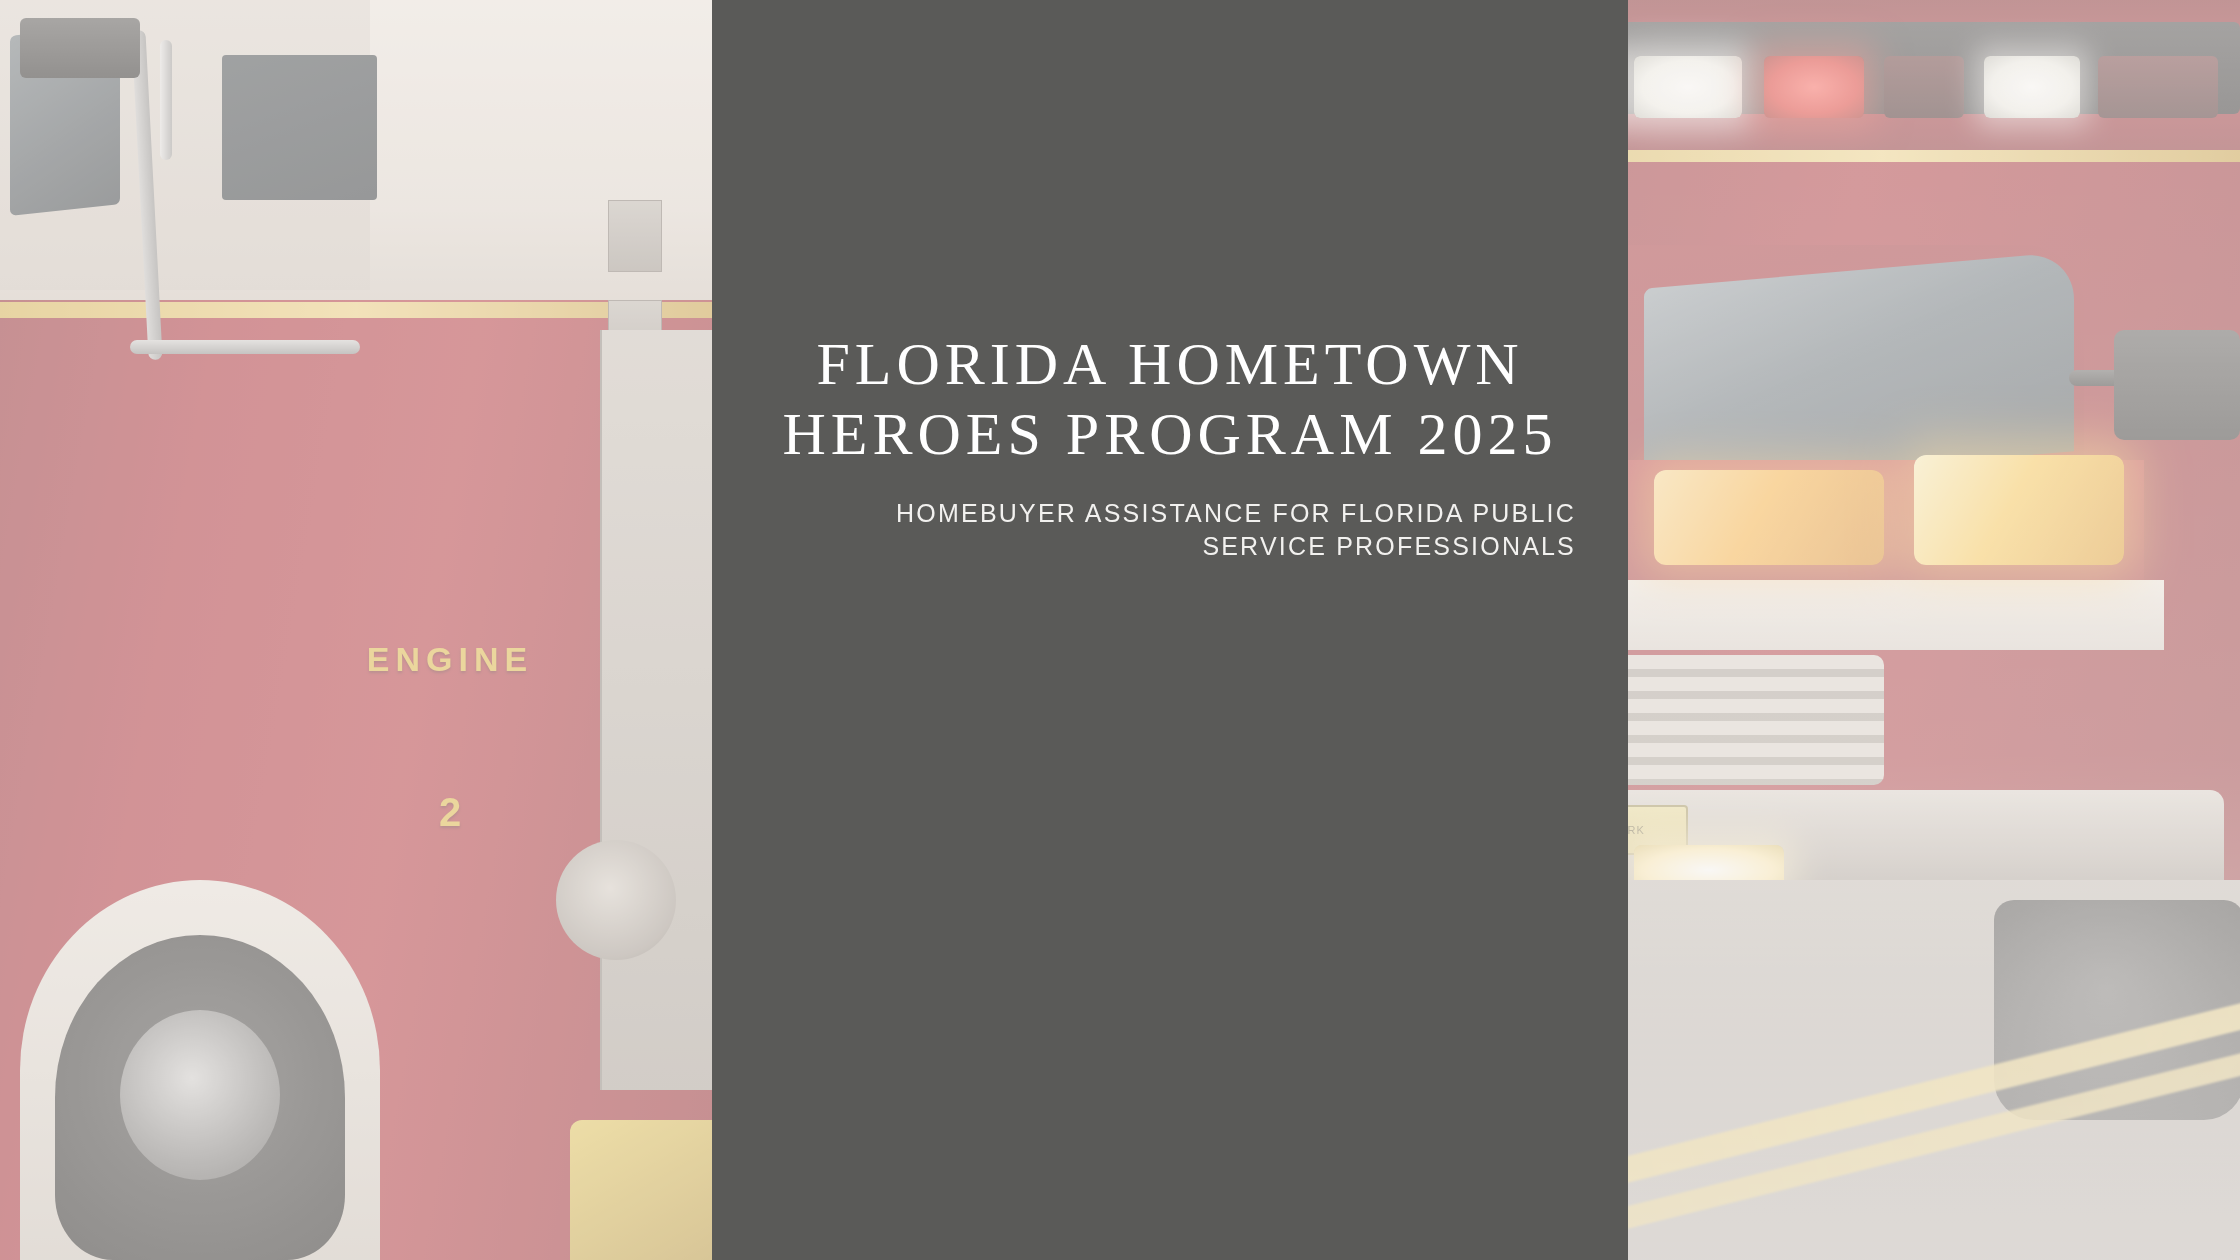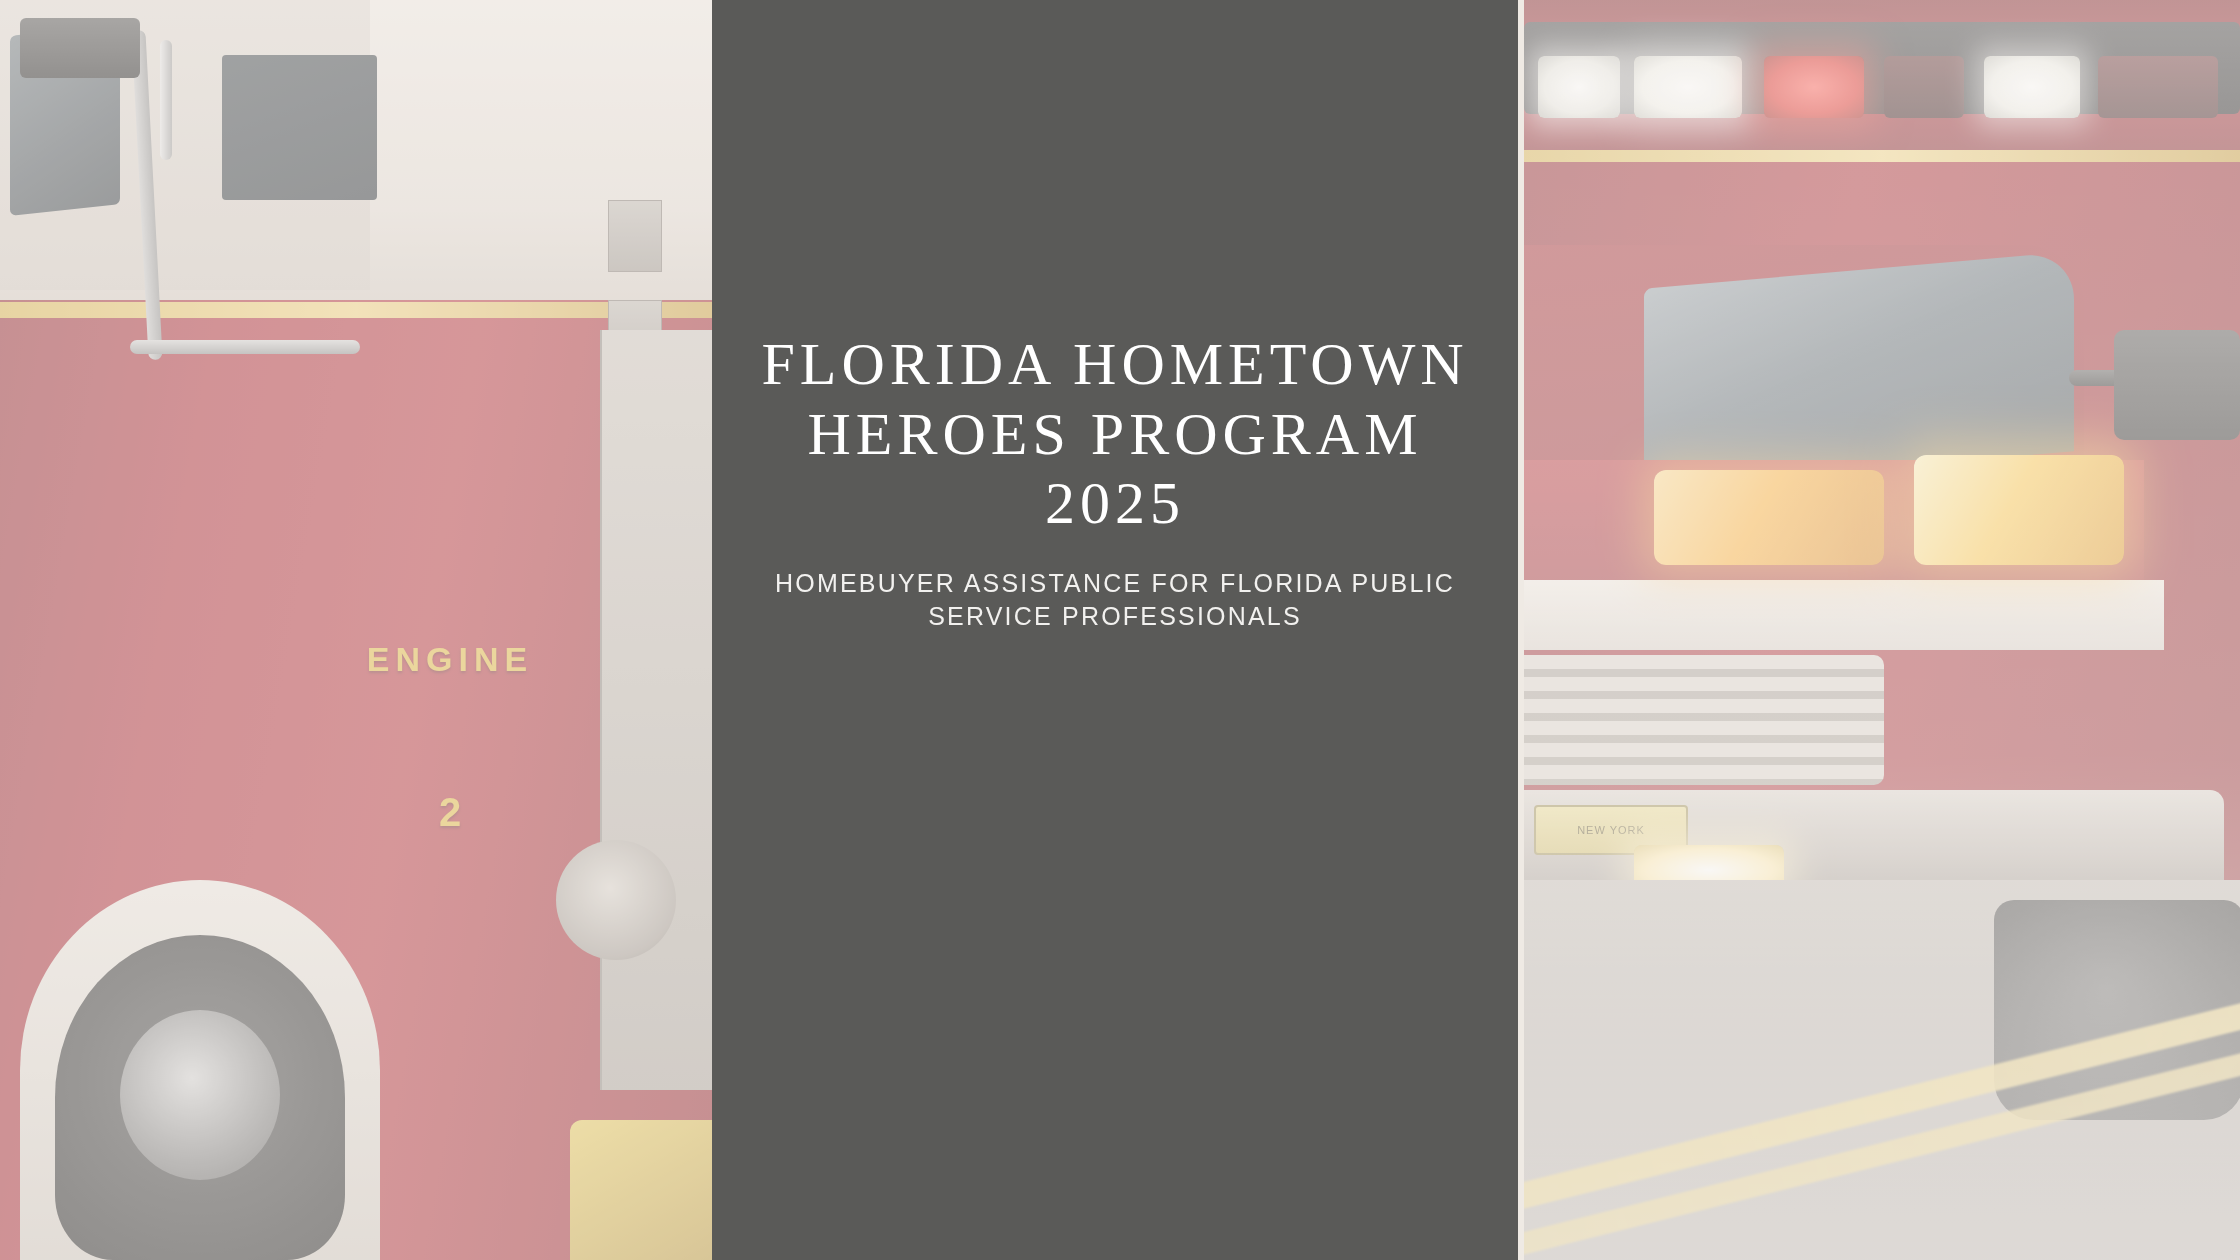--- a/index.html
+++ b/index.html
@@ -294,21 +294,21 @@
     position: absolute; left: 0; top: 0; right: 0; bottom: 0;
     background: rgba(244,240,236,0.55);
     pointer-events: none;
   }
 
   
   .center-panel {
     position: absolute;
     left: 712px;
     top: 0;
-    width: 806px;
+    width: 916px;
     height: 1260px;
     background: #5a5a58;
     display: flex;
     flex-direction: column;
     align-items: center;
     justify-content: flex-start;
   }
   .title {
     margin: 0;
     padding: 0 40px;
@@ -328,21 +328,21 @@
     margin: 28px 0 0 0;
     padding: 0 52px;
     width: 100%;
     box-sizing: border-box;
     font-family: "Liberation Sans", sans-serif;
     font-weight: 400;
     font-size: 25px;
     line-height: 1.32;
     letter-spacing: 2.2px;
     color: #f2f1ef;
-    text-align: center;
+    text-align: right;
     text-transform: uppercase;
   }
   .attribution {
     margin: 132px 0 0 0;
     width: 100%;
     font-family: "Liberation Serif", serif;
     font-style: italic;
     font-weight: 700;
     font-size: 40px;
     letter-spacing: 5px;

